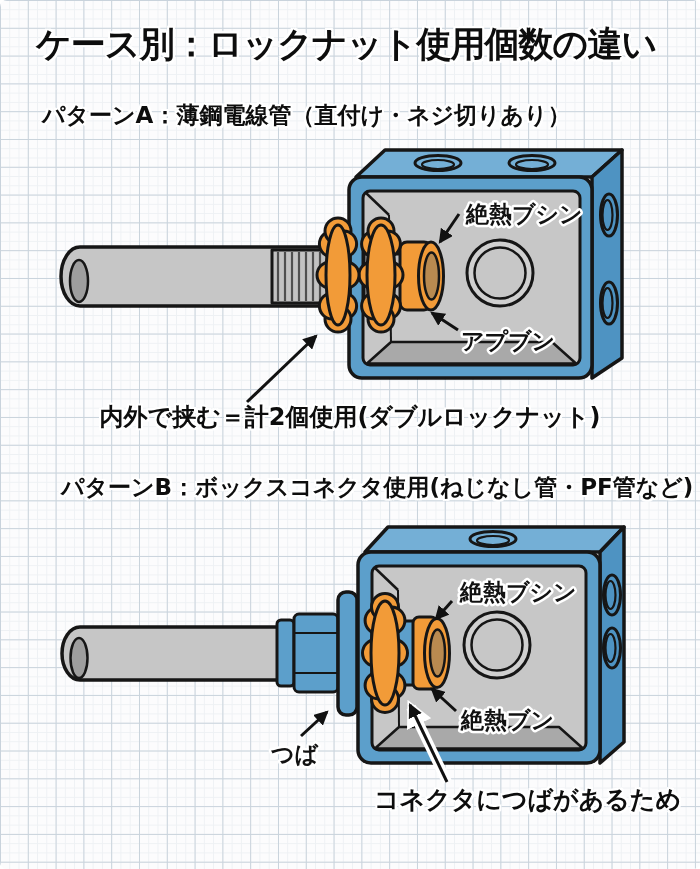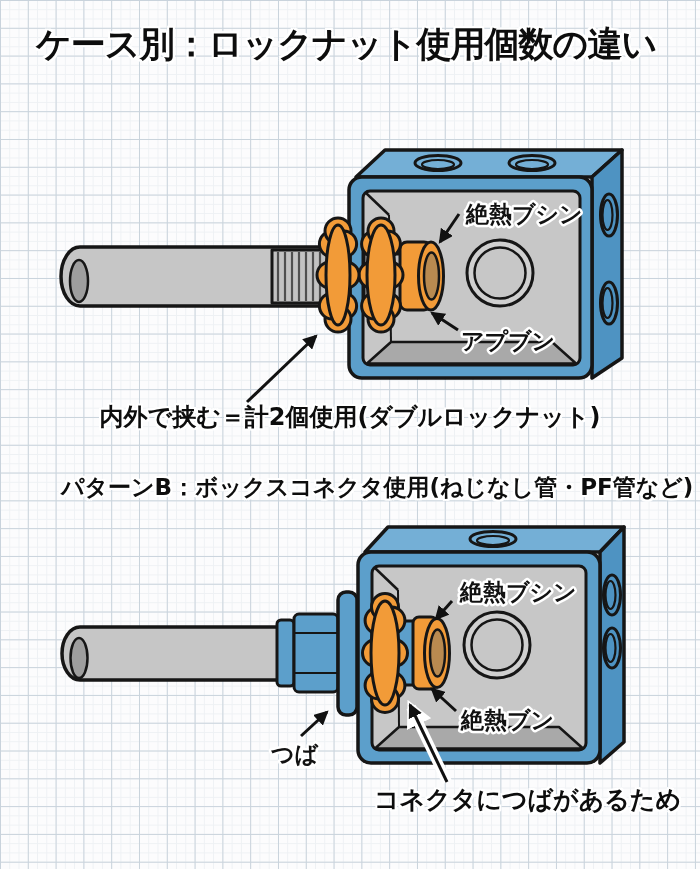--- a/index.html
+++ b/index.html
@@ -6,20 +6,21 @@
   #canvas{
     position:relative;width:700px;height:869px;overflow:hidden;
     background-color:#FCFCFD;
     background-image:
       linear-gradient(#c9d3dc 1px, transparent 1px),
       linear-gradient(90deg,#c9d3dc 1px, transparent 1px),
       linear-gradient(#eef1f4 1px, transparent 1px),
       linear-gradient(90deg,#eef1f4 1px, transparent 1px);
     background-size:27.8px 27.8px,27.8px 27.8px,9.27px 9.27px,9.27px 9.27px;
     font-family:"DejaVu Sans",sans-serif;
+    border-radius:7px;
   }
   .txt{
     position:absolute;color:#0d0d0d;white-space:nowrap;
     text-shadow:-2px -2px 0 #fff,2px -2px 0 #fff,-2px 2px 0 #fff,2px 2px 0 #fff,
                 0 -2px 0 #fff,0 2px 0 #fff,-2px 0 0 #fff,2px 0 0 #fff;
   }
   .title{left:36px;top:21px;font-size:35px;font-weight:900;letter-spacing:-1px;}
   .headA{left:42px;top:100px;font-size:23px;font-weight:800;}
   .capA{left:0;top:401px;width:700px;text-align:center;font-size:24px;font-weight:800;}
   .headB{left:42px;top:472px;font-size:23px;font-weight:800;margin-left:19px;}
@@ -31,20 +32,21 @@
   .lbl{font-family:"DejaVu Sans",sans-serif;font-weight:700;font-size:23px;fill:#111;
        paint-order:stroke;stroke:#ffffff;stroke-width:5px;stroke-linejoin:round;}
   .arrow{stroke:#111;stroke-width:3px;fill:none;}
 </style>
 </head>
 <body>
 
 <div id="canvas">
 
   <div class="txt title">ケース別：ロックナット使用個数の違い</div>
+  <div class="txt headA">パターンA：薄鋼電線管（直付け・ネジ切りあり）</div>
 
   <svg class="svgA" width="700" height="330" viewBox="0 0 700 330" xmlns="http://www.w3.org/2000/svg">
     <defs>
       <marker id="ahA" viewBox="0 0 10 10" refX="8.5" refY="5" markerWidth="4.8" markerHeight="4.8" orient="auto">
         <path d="M0,0 L10,5 L0,10 Z" fill="#111"></path>
       </marker>
     </defs>
 
     <g>
       <polygon class="o" points="356,47 385,20 622,20 592,47" fill="#74AFD6" stroke-width="3.5"></polygon>

